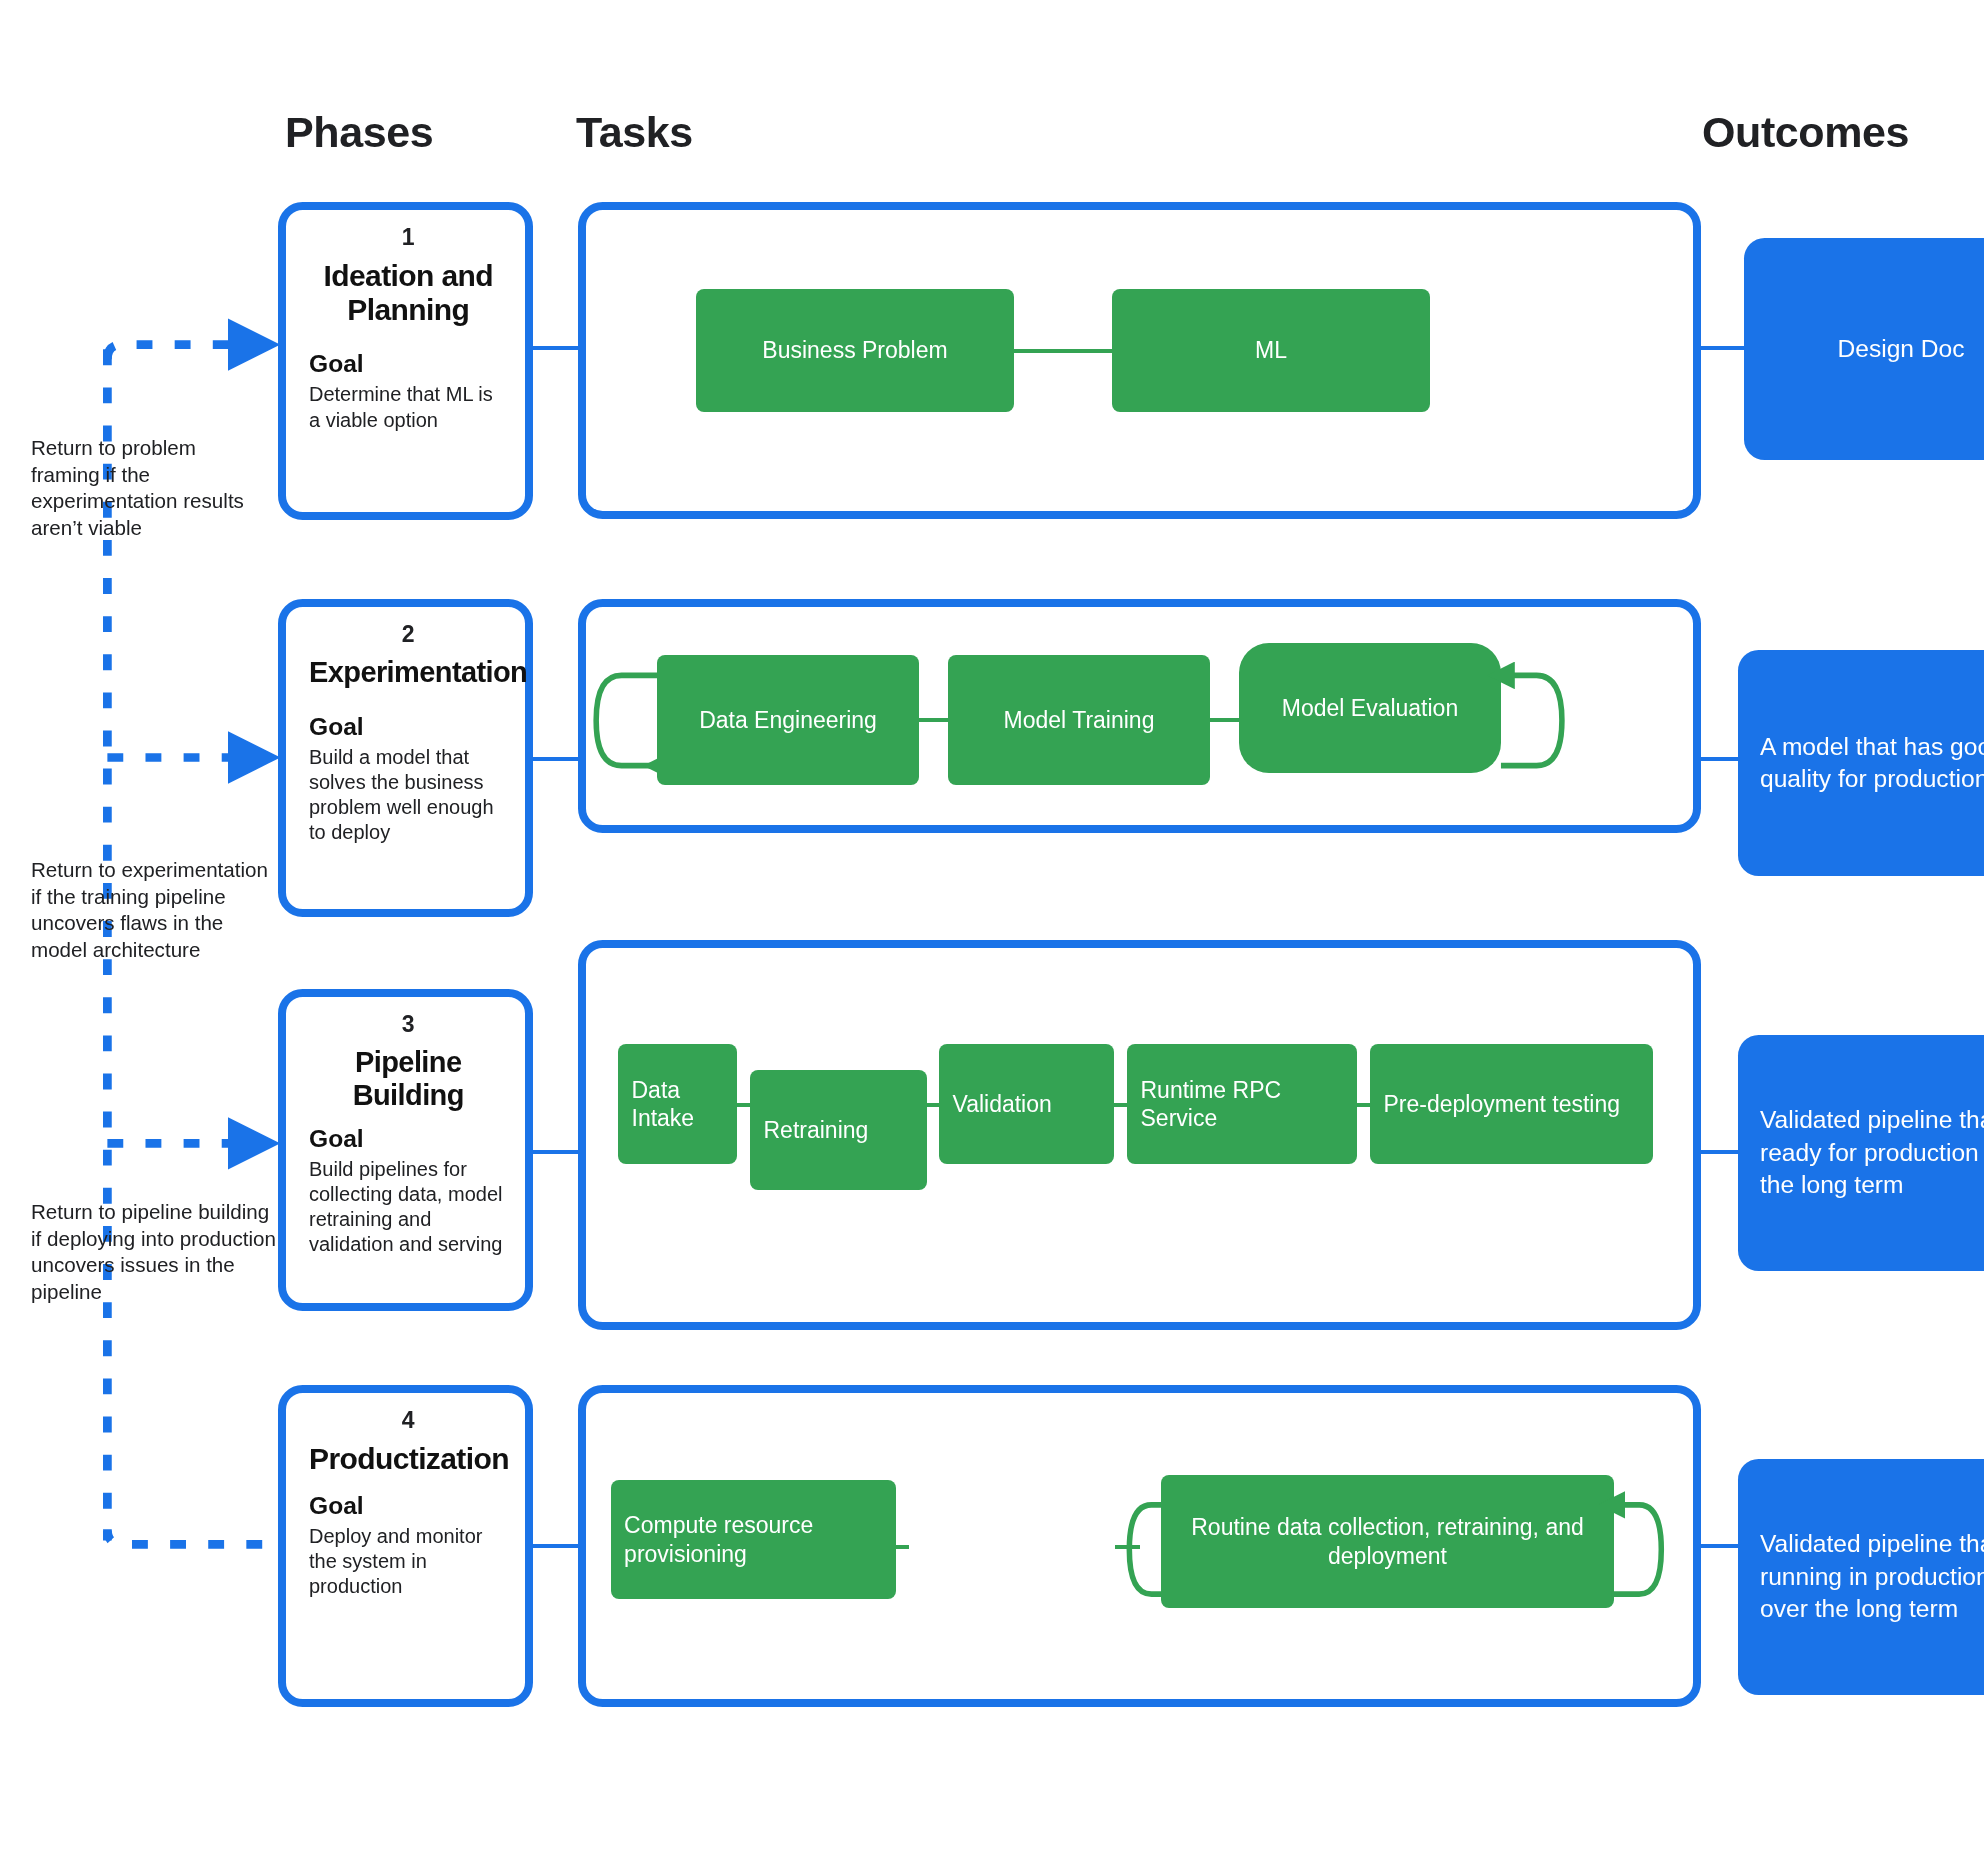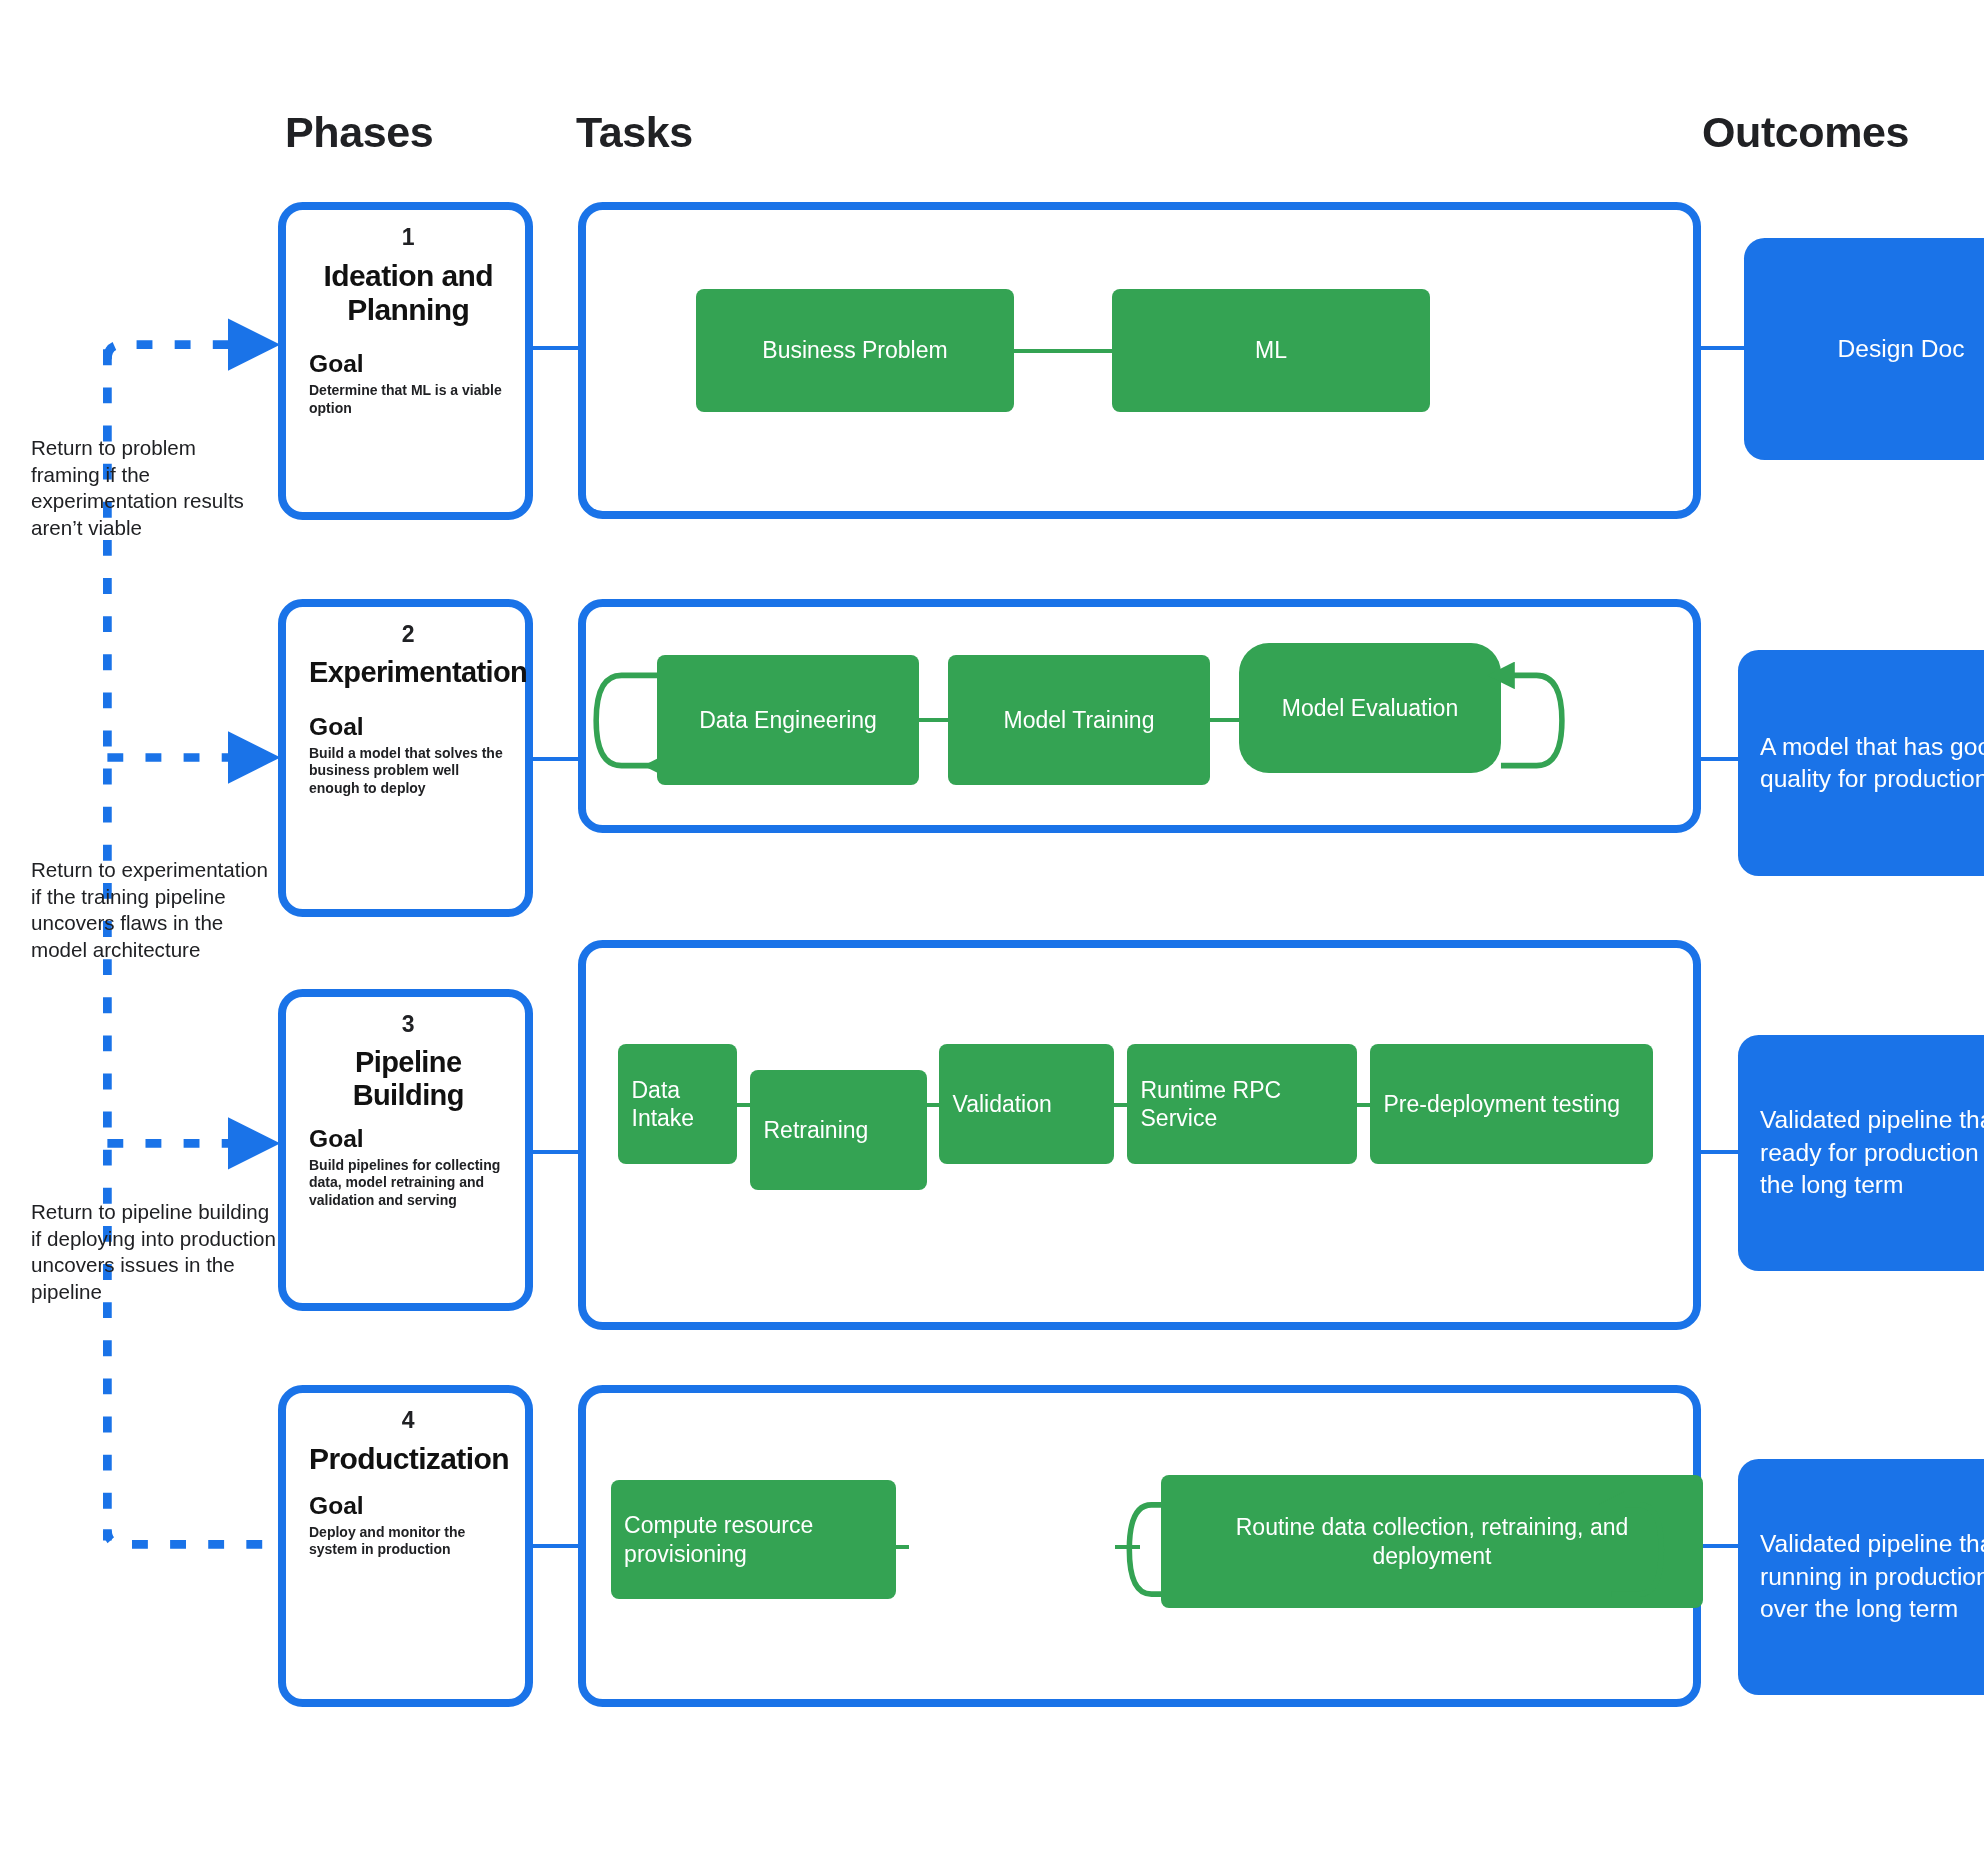--- a/index.html
+++ b/index.html
@@ -40,21 +40,21 @@
   .phase-title {
     font-size: 30px; font-weight: 700; color: #111;
     text-align: center; line-height: 1.12;
     letter-spacing: -0.6px;
   }
   .phase-goal-label {
     font-size: 24.6px; font-weight: 700; color: #111;
     margin-top: 24px; line-height: 1.1;
   }
   .phase-goal-text {
-    font-size: 14px; font-weight: 700; color: #202124;
+    font-size: 20px; font-weight: 400; color: #202124;
     line-height: 1.26; margin-top: 4.8px;
   }
   #phase-1 { left: 278px; top: 202px;  height: 318px; }
   #phase-2 { left: 278px; top: 599px; height: 318px; }
   #phase-3 { left: 278px; top: 989px; height: 322px; }
   #phase-4 { left: 278px; top: 1385px; height: 322px; }
   #phase-2 .phase-title { font-size: 29px; }
   #phase-3 .phase-title { font-size: 29px; }
   #phase-3 .phase-goal-label,
   #phase-4 .phase-goal-label { margin-top: 16px; }
@@ -267,21 +267,21 @@
     <div class="green-conn" style="left:529px; top:152px; width:25.4px;"></div>
 
     <svg class="loop-svg" style="left:522px; top:99px; width:79px; height:115px;" viewBox="0 0 200 290">
       <defs>
         <marker id="arrGreenL4" markerWidth="5" markerHeight="5" refX="2.5" refY="2.5" orient="auto" markerUnits="strokeWidth">
           <path d="M5,0 L0,2.5 L5,5 z" fill="#34a353"></path>
         </marker>
       </defs>
       <path d="M 180 32 L 110 32 Q 54 32 54 145 Q 54 258 110 258 L 180 258" stroke="#34a353" stroke-width="14" fill="none" marker-end="url(#arrGreenL4)"></path>
     </svg>
-    <div class="task-box center" style="left:575px; top:82px; width:542px; height:133px;">Routine data collection, retraining, and deployment</div>
+    <div class="task-box center" style="left:575px; top:82px; width:453px; height:133px;">Routine data collection, retraining, and deployment</div>
 
     <svg class="loop-svg" style="left:1020px; top:99px; width:79px; height:115px;" viewBox="0 0 200 290">
       <defs>
         <marker id="arrGreenR4" markerWidth="5" markerHeight="5" refX="2.5" refY="2.5" orient="auto" markerUnits="strokeWidth">
           <path d="M0,0 L5,2.5 L0,5 z" fill="#34a353"></path>
         </marker>
       </defs>
       <path d="M 14 258 L 84 258 Q 140 258 140 145 Q 140 32 84 32 L 14 32" stroke="#34a353" stroke-width="14" fill="none" marker-end="url(#arrGreenR4)"></path>
     </svg>
   </div>

